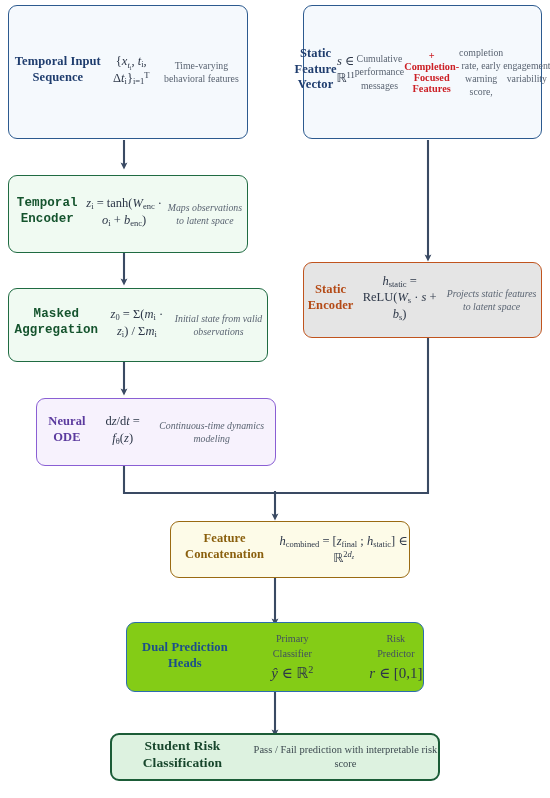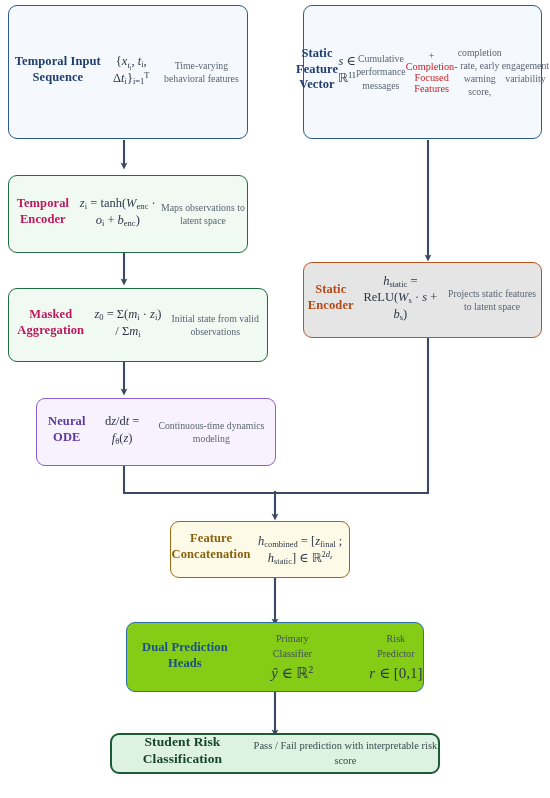--- a/index.html
+++ b/index.html
@@ -45,47 +45,47 @@
     color: #2d3748;
     line-height: 1.3;
     margin-bottom: 5px;
     font-family: "Liberation Serif", "DejaVu Serif", serif;
   }
   .desc {
     font-size: 9.8px;
     color: #5a6472;
     line-height: 1.35;
   }
-  .desc.italic { }
+  .desc.italic { font-style: italic; }
 
   
   .theme-blue   { border-color:#2c5a8f; background:#f5f9fd; }
   .theme-blue   .title { color:#1f3d6e; }
   .theme-green  { border-color:#1f6b42; background:#f0faf2; }
-  .theme-green  .title { color:#be185d; }
+  .theme-green  .title { color:#14532d;font-family:Liberation Mono, monospace; }
   .theme-purple { border-color:#8a5fd4; background:#f7f2fd; }
   .theme-purple .title { color:#5b3a9e; }
   .theme-orange { border-color:#c0541e; background:#e5e5e5; }
   .theme-orange .title { color:#b44a16; }
   .theme-gold   { border-color:#9a6a12; background:#fdfbe8; }
   .theme-gold   .title { color:#8a5f0d; }
   .theme-blue2  { border-color:#2c6cb0; background:#84cc16;gap:15px; }
   .theme-blue2  .title { color:#1b4e8c; }
   .theme-greendark { border-color:#1b5c37; background:#ddf2e0; border-width:2px; }
   .theme-greendark .title { color:#17462c; font-size:13.5px; }
   .theme-greendark .desc { color:#3d4a50; font-size:10.5px; }
 
   
   .divider {
     width: 88%;
     border-top: 1px dashed #a8b2bf;
     margin: 6px 0 5px 0;
   }
   .highlight {
-    font-weight: normal;
+    font-weight: bold;
     font-size: 10.3px;
     color: #cc2026;
     margin-bottom: 1px;
   }
 
   
   .heads {
     display: flex;
     justify-content: center;
     gap: 42px;
@@ -167,37 +167,37 @@
     <div class="formula">d<span class="mi">z</span>/d<span class="mi">t</span> = <span class="mi">f</span><sub>θ</sub>(<span class="mi">z</span>)</div>
     <div class="desc italic">Continuous-time dynamics modeling</div>
   </div>
 
   <div class="node theme-orange" style="left:303px; top:262px; width:239px; height:76px;">
     <div class="title">Static Encoder</div>
     <div class="formula"><span class="mi">h</span><sub>static</sub> = ReLU(<span class="mi">W</span><sub>s</sub> · <span class="mi">s</span> + <span class="mi">b</span><sub>s</sub>)</div>
     <div class="desc italic">Projects static features to latent space</div>
   </div>
 
-  <div class="node theme-gold" style="left:170px; top:521px; width:180px; height:57px;">
+  <div class="node theme-gold" style="left:170px; top:521px; width:240px; height:57px;">
     <div class="title">Feature Concatenation</div>
     <div class="formula" style="margin-bottom:0;"><span class="mi">h</span><sub>combined</sub> = [<span class="mi">z</span><sub>final</sub> ; <span class="mi">h</span><sub>static</sub>] ∈ <span class="bb">ℝ</span><sup>2<span class="mi">d</span><sub><span class="mi">z</span></sub></sup></div>
   </div>
 
   <div class="node theme-blue2" style="left:126px; top:622px; width:298px; height:70px;">
     <div class="title" style="margin-bottom:3px;">Dual Prediction Heads</div>
     <div class="heads">
       <div class="head-col">
         <div class="head-label">Primary Classifier</div>
         <div class="head-formula"><span class="mi">ŷ</span> ∈ <span class="bb">ℝ</span><sup>2</sup></div>
       </div>
       <div class="head-col">
         <div class="head-label">Risk Predictor</div>
         <div class="head-formula"><span class="mi">r</span> ∈ [0,1]</div>
       </div>
     </div>
   </div>
 
-  <div class="node theme-greendark" style="left:110px; top:733px; width:330px; height:41px;">
+  <div class="node theme-greendark" style="left:110px; top:733px; width:330px; height:48px;">
     <div class="title">Student Risk Classification</div>
     <div class="desc">Pass / Fail prediction with interpretable risk score</div>
   </div>
 
 </div>
 
 </body></html>

